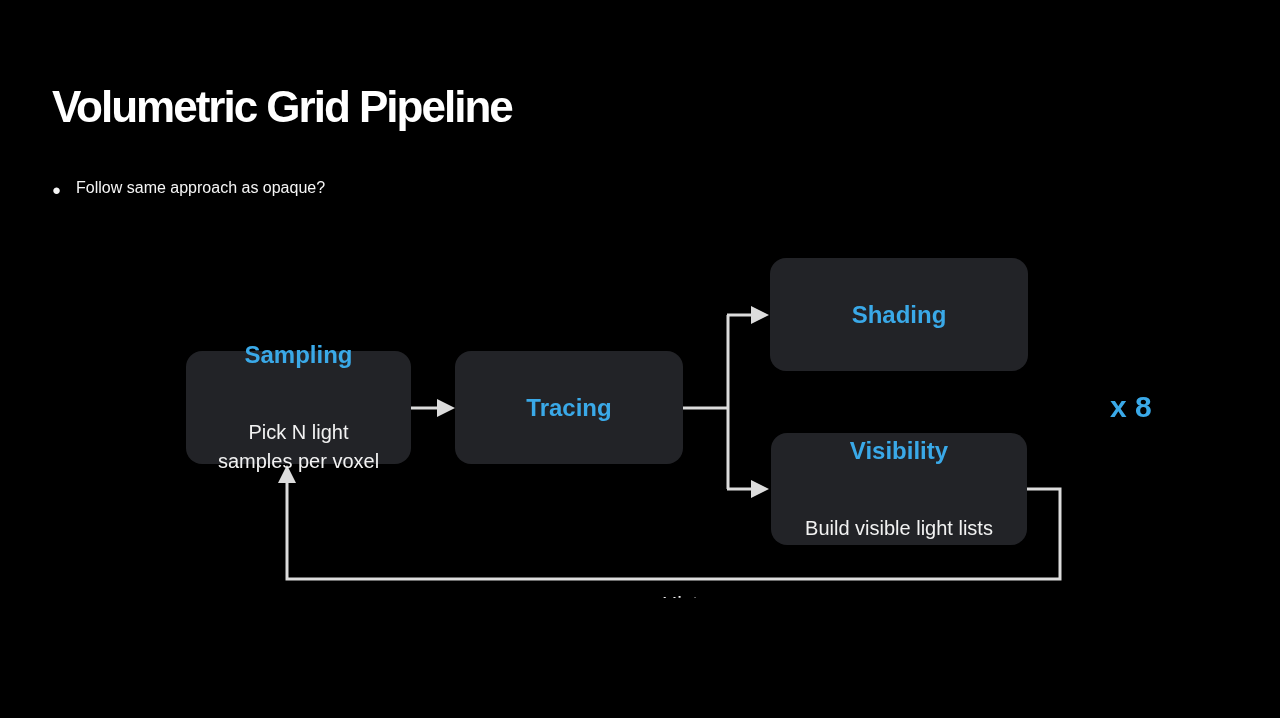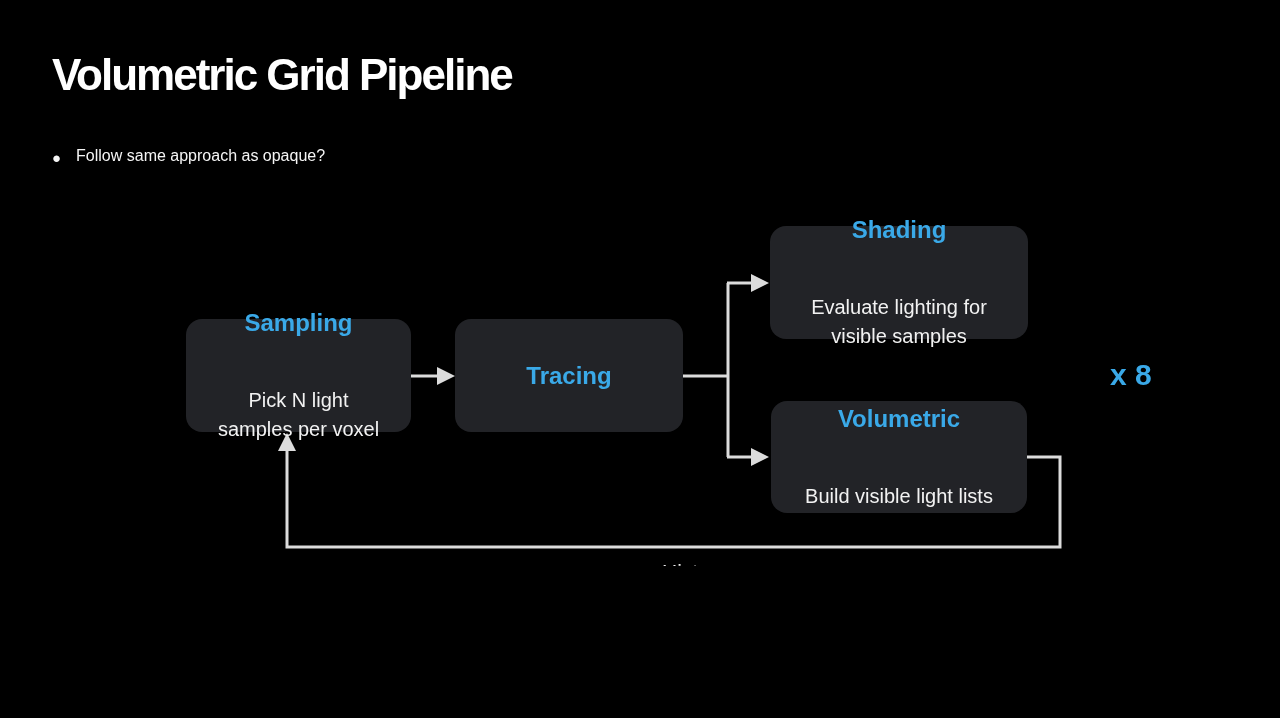--- a/index.html
+++ b/index.html
@@ -13,20 +13,21 @@
   html, body {
     background: var(--background);
     font-family: "Liberation Sans", sans-serif;
   }
   .slide {
     position: relative;
     width: 1280px;
     height: 566px;
     background: var(--background);
     overflow: hidden;
+    margin-top: 32px;
   }
   .slide-title {
     position: absolute;
     left: 52px;
     top: 50px;
     font-size: 44px;
     font-weight: 700;
     letter-spacing: -2px;
     color: #ffffff;
     white-space: nowrap;
@@ -150,26 +151,24 @@
       <div class="node-body">Pick N light
 samples per voxel</div>
     </div>
 
     <div class="node node-tracing">
       <div class="node-title">Tracing</div>
     </div>
 
     <div class="node node-shading">
       <div class="node-title">Shading</div>
-      <div class="node-body">Evaluate lighting for
-visible samples</div>
     </div>
 
     <div class="node node-visibility">
-      <div class="node-title">Volumetric</div>
+      <div class="node-title">Visibility</div>
       <div class="node-body">Build visible light lists</div>
     </div>
 
     <div class="multiplier-label">x 8</div>
 
     <div class="history-label">History</div>
 
   </div>
 </div>
 

